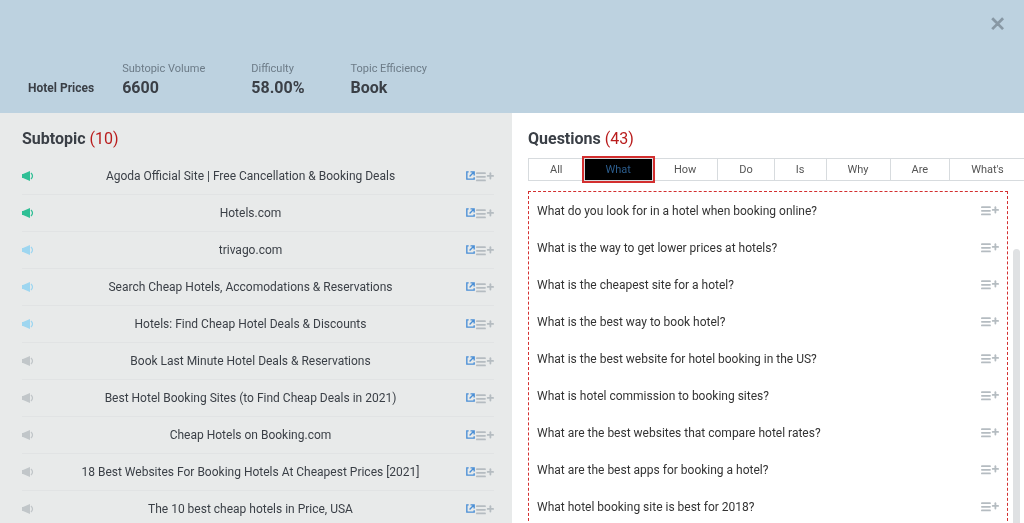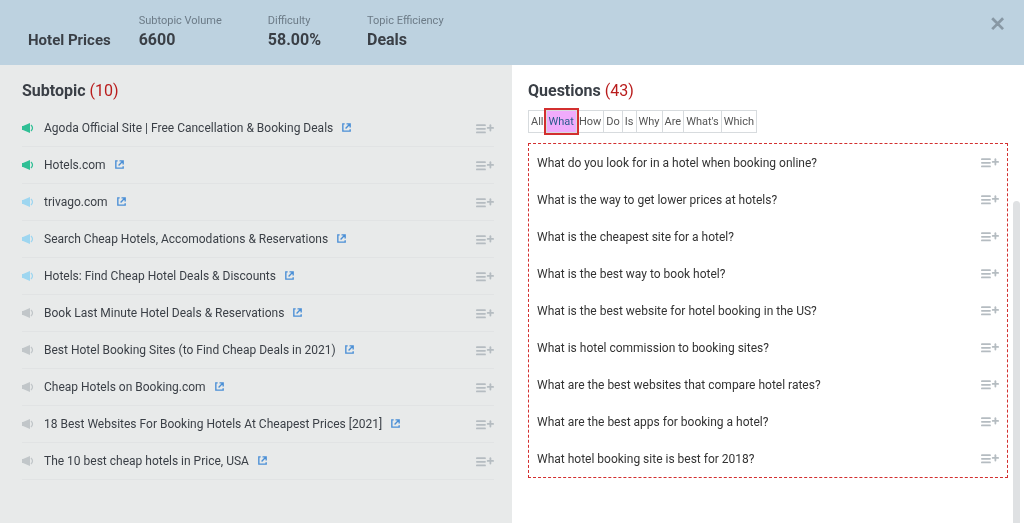--- a/index.html
+++ b/index.html
@@ -12,33 +12,33 @@
     overflow: hidden;
     font-size: 13px;
   }
   .header {
     background: #bdd2e0;
     display: flex;
     align-items: center;
     padding: 14px 20px 16px 28px;
     position: relative;
   }
-  .hmetric { margin-right: 46px; }
+  .hmetric { margin-right: 46px; margin-top: 48px; }
   .hmetric.titleblock { margin-right: 28px; }
   .hmetric .lbl {
     font-size: 11px;
     color: #6c7b87;
     margin-bottom: 3px;
   }
   .hmetric .val {
     font-size: 16px;
     font-weight: 700;
     color: #3a3f46;
   }
-  .hmetric.titleblock .val { font-size: 15px; }
+  .hmetric.titleblock .val { font-size: 12px; }
   .close {
     position: absolute;
     right: 18px;
     top: 12px;
     font-size: 20px;
     color: #8898a4;
     cursor: pointer;
     font-weight: 700;
   }
   .main { display: flex; height: calc(523px - 58px); }
@@ -68,21 +68,22 @@
     align-items: center;
     justify-content: space-between;
     height: 37px;
     border-bottom: 1px solid #e1e3e4;
   }
   .row .lft {
     display: flex;
     align-items: center;
     flex: 1;
     overflow: hidden;
-    gap: 8px;
+    gap: 16px;
+    justify-content: space-between;
   }
   .row .txt {
     color: #3a3f46;
     font-size: 12px;
     white-space: nowrap;
     overflow: hidden;
     text-overflow: ellipsis;
   }
   .col.right .row .txt { color: #333; }
   .ad-icon {
@@ -109,30 +110,30 @@
     flex-shrink: 0;
     cursor: pointer;
   }
   .tabs {
     display: flex;
     gap: 0;
     margin-bottom: 10px;
   }
   .tab {
     border: 1px solid #d7dbde;
-    padding: 4px 2px;
+    padding: 4px 21px;
     font-size: 11px;
     color: #555;
     cursor: pointer;
     background: #fff;
     margin-left: -1px;
   }
   .tab:first-child { margin-left: 0; }
   .tab.active {
-    background: #f0abfc;
+    background: #000000;
     color: #2b5c8c;
     text-align: right;
   }
   .tab.highlight {
     outline: 2px solid #d32f2f;
     outline-offset: 0px;
     position: relative;
     z-index: 2;
   }
   .questions-box {
@@ -162,21 +163,21 @@
   <div class="hmetric">
     <div class="lbl">Subtopic Volume</div>
     <div class="val">6600</div>
   </div>
   <div class="hmetric">
     <div class="lbl">Difficulty</div>
     <div class="val">58.00%</div>
   </div>
   <div class="hmetric">
     <div class="lbl">Topic Efficiency</div>
-    <div class="val">Deals</div>
+    <div class="val">Book</div>
   </div>
   <div class="close">✕</div>
 </div>
 
 <div class="main">
 
   <div class="col left">
     <div class="col-title">
       <span>Subtopic</span>
       <span class="cnt">(10)</span>

